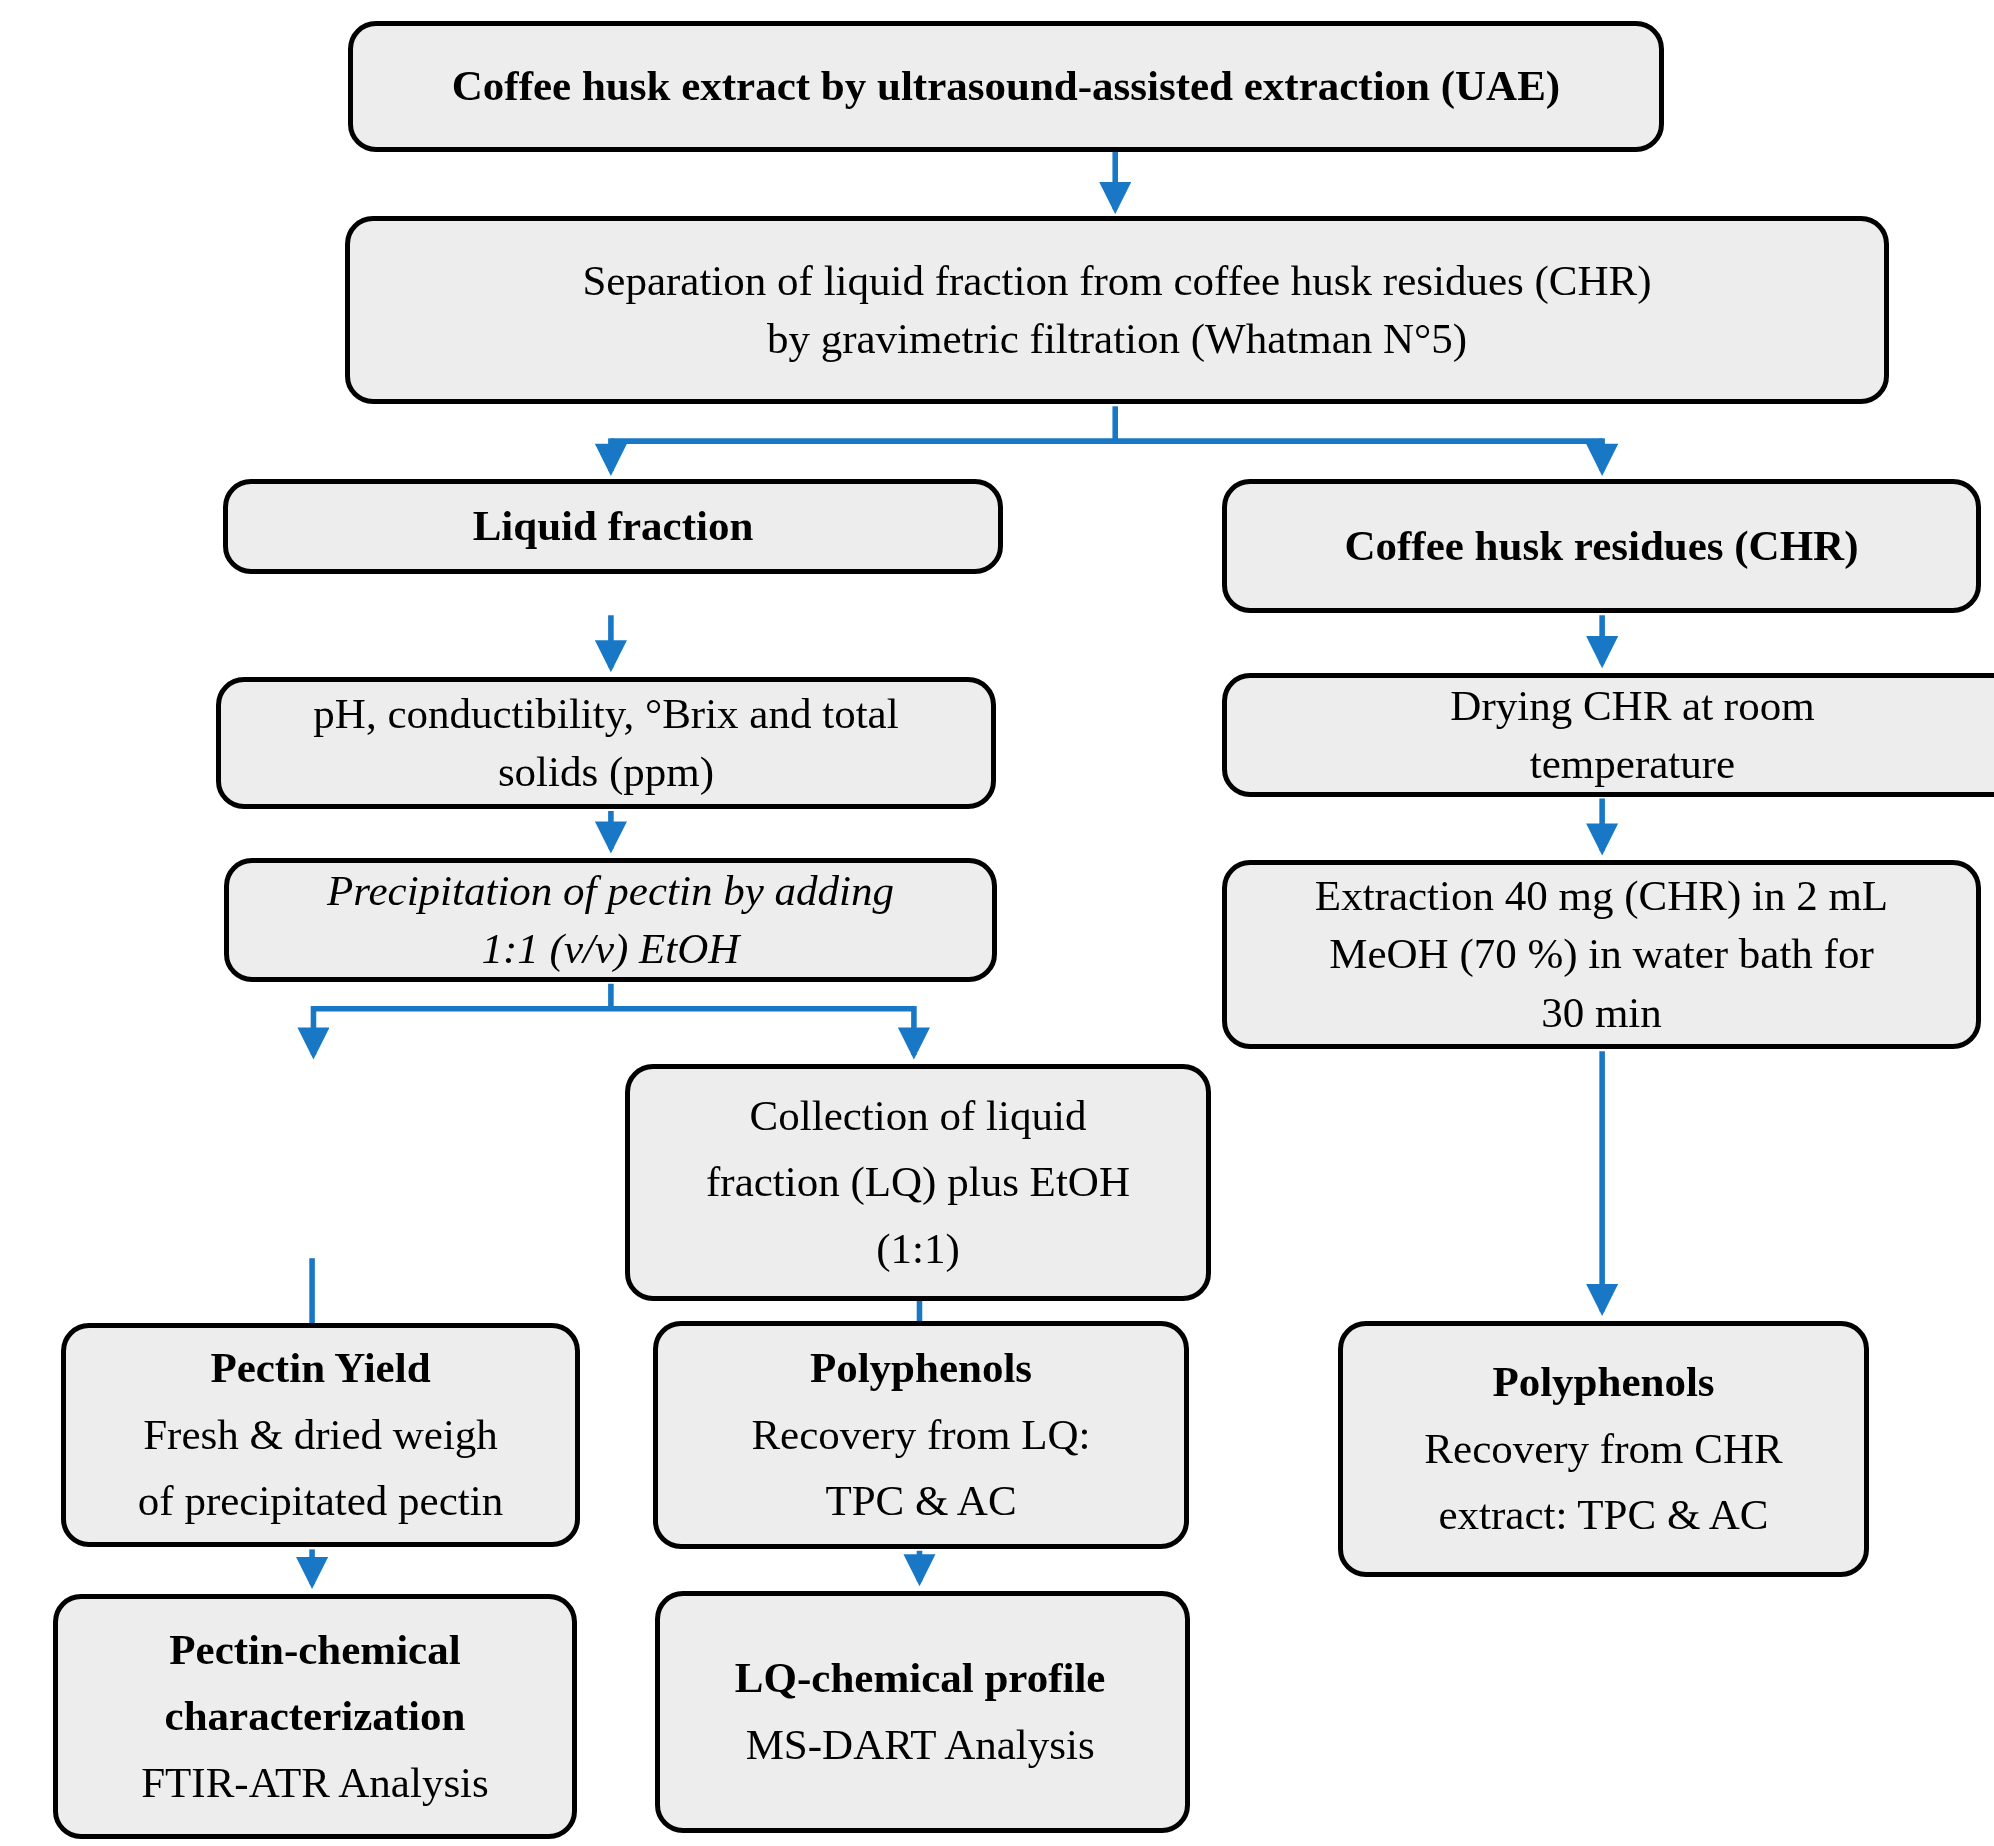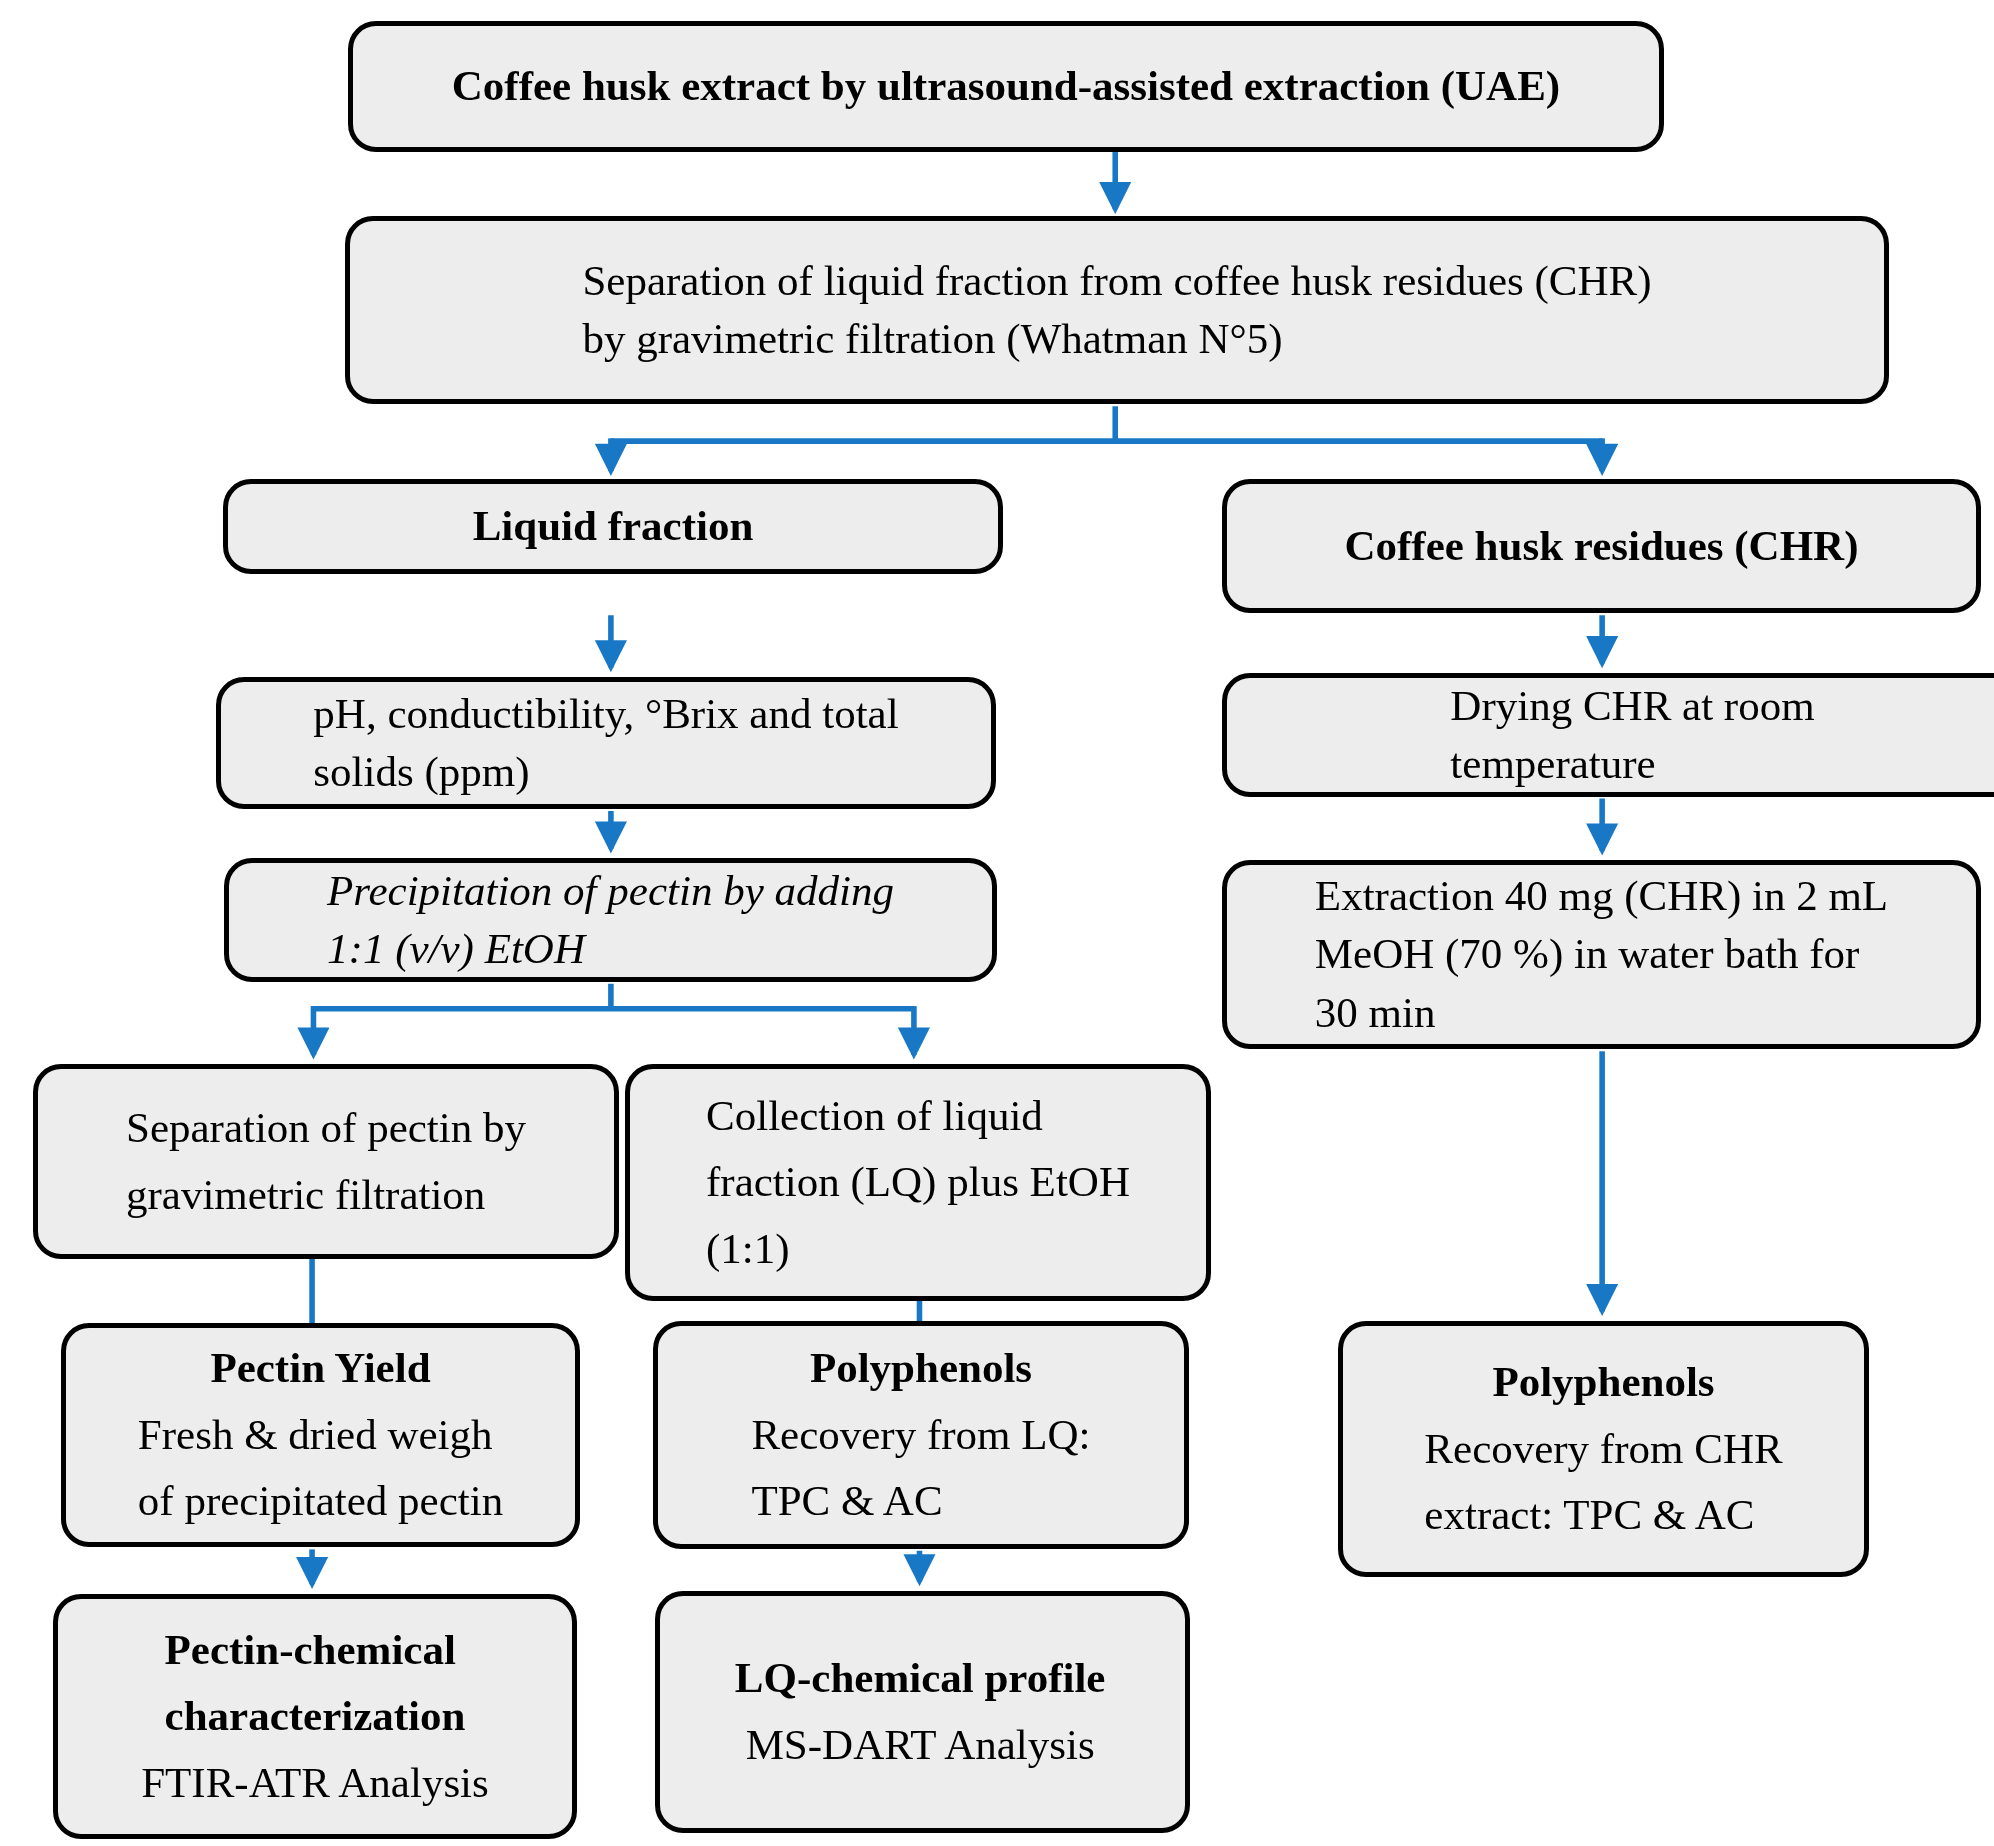--- a/index.html
+++ b/index.html
@@ -39,20 +39,21 @@
   .node {
     position: absolute;
     box-sizing: border-box;
     background: var(--box-fill, #ededed);
     border: 5.6px solid var(--box-border, #000);
     border-radius: 28px;
     display: flex;
     flex-direction: column;
     align-items: center;
     justify-content: center;
+    text-align: center;
     font-size: 43px;
     line-height: 1.35;
     padding: 4.2px 16.7px;
   }
   .node .title {
     font-weight: bold;
     white-space: pre-line;
   }
   .node .body {
     font-weight: normal;
@@ -120,24 +121,20 @@
   <div class="node" style="left:216px; top:677px; width:780px; height:132px;">
     <span class="body">pH, conductibility, °Brix and total
 solids (ppm)</span>
   </div>
 
   <div class="node" style="left:224px; top:858px; width:773px; height:124px;font-style:italic;">
     <span class="body">Precipitation of pectin by adding
 1:1 (v/v) EtOH</span>
   </div>
 
-  <div class="node spread" style="left:33px; top:1064px; width:586px; height:195px;">
-    <span class="body">Separation of pectin by
-gravimetric filtration</span>
-  </div>
 
   <div class="node spread" style="left:625px; top:1064px; width:586px; height:237px;">
     <span class="body">Collection of liquid
 fraction (LQ) plus EtOH
 (1:1)</span>
   </div>
 
   <div class="node" style="left:1222px; top:673px; width:821px; height:124px;">
     <span class="body">Drying CHR at room
 temperature</span>

